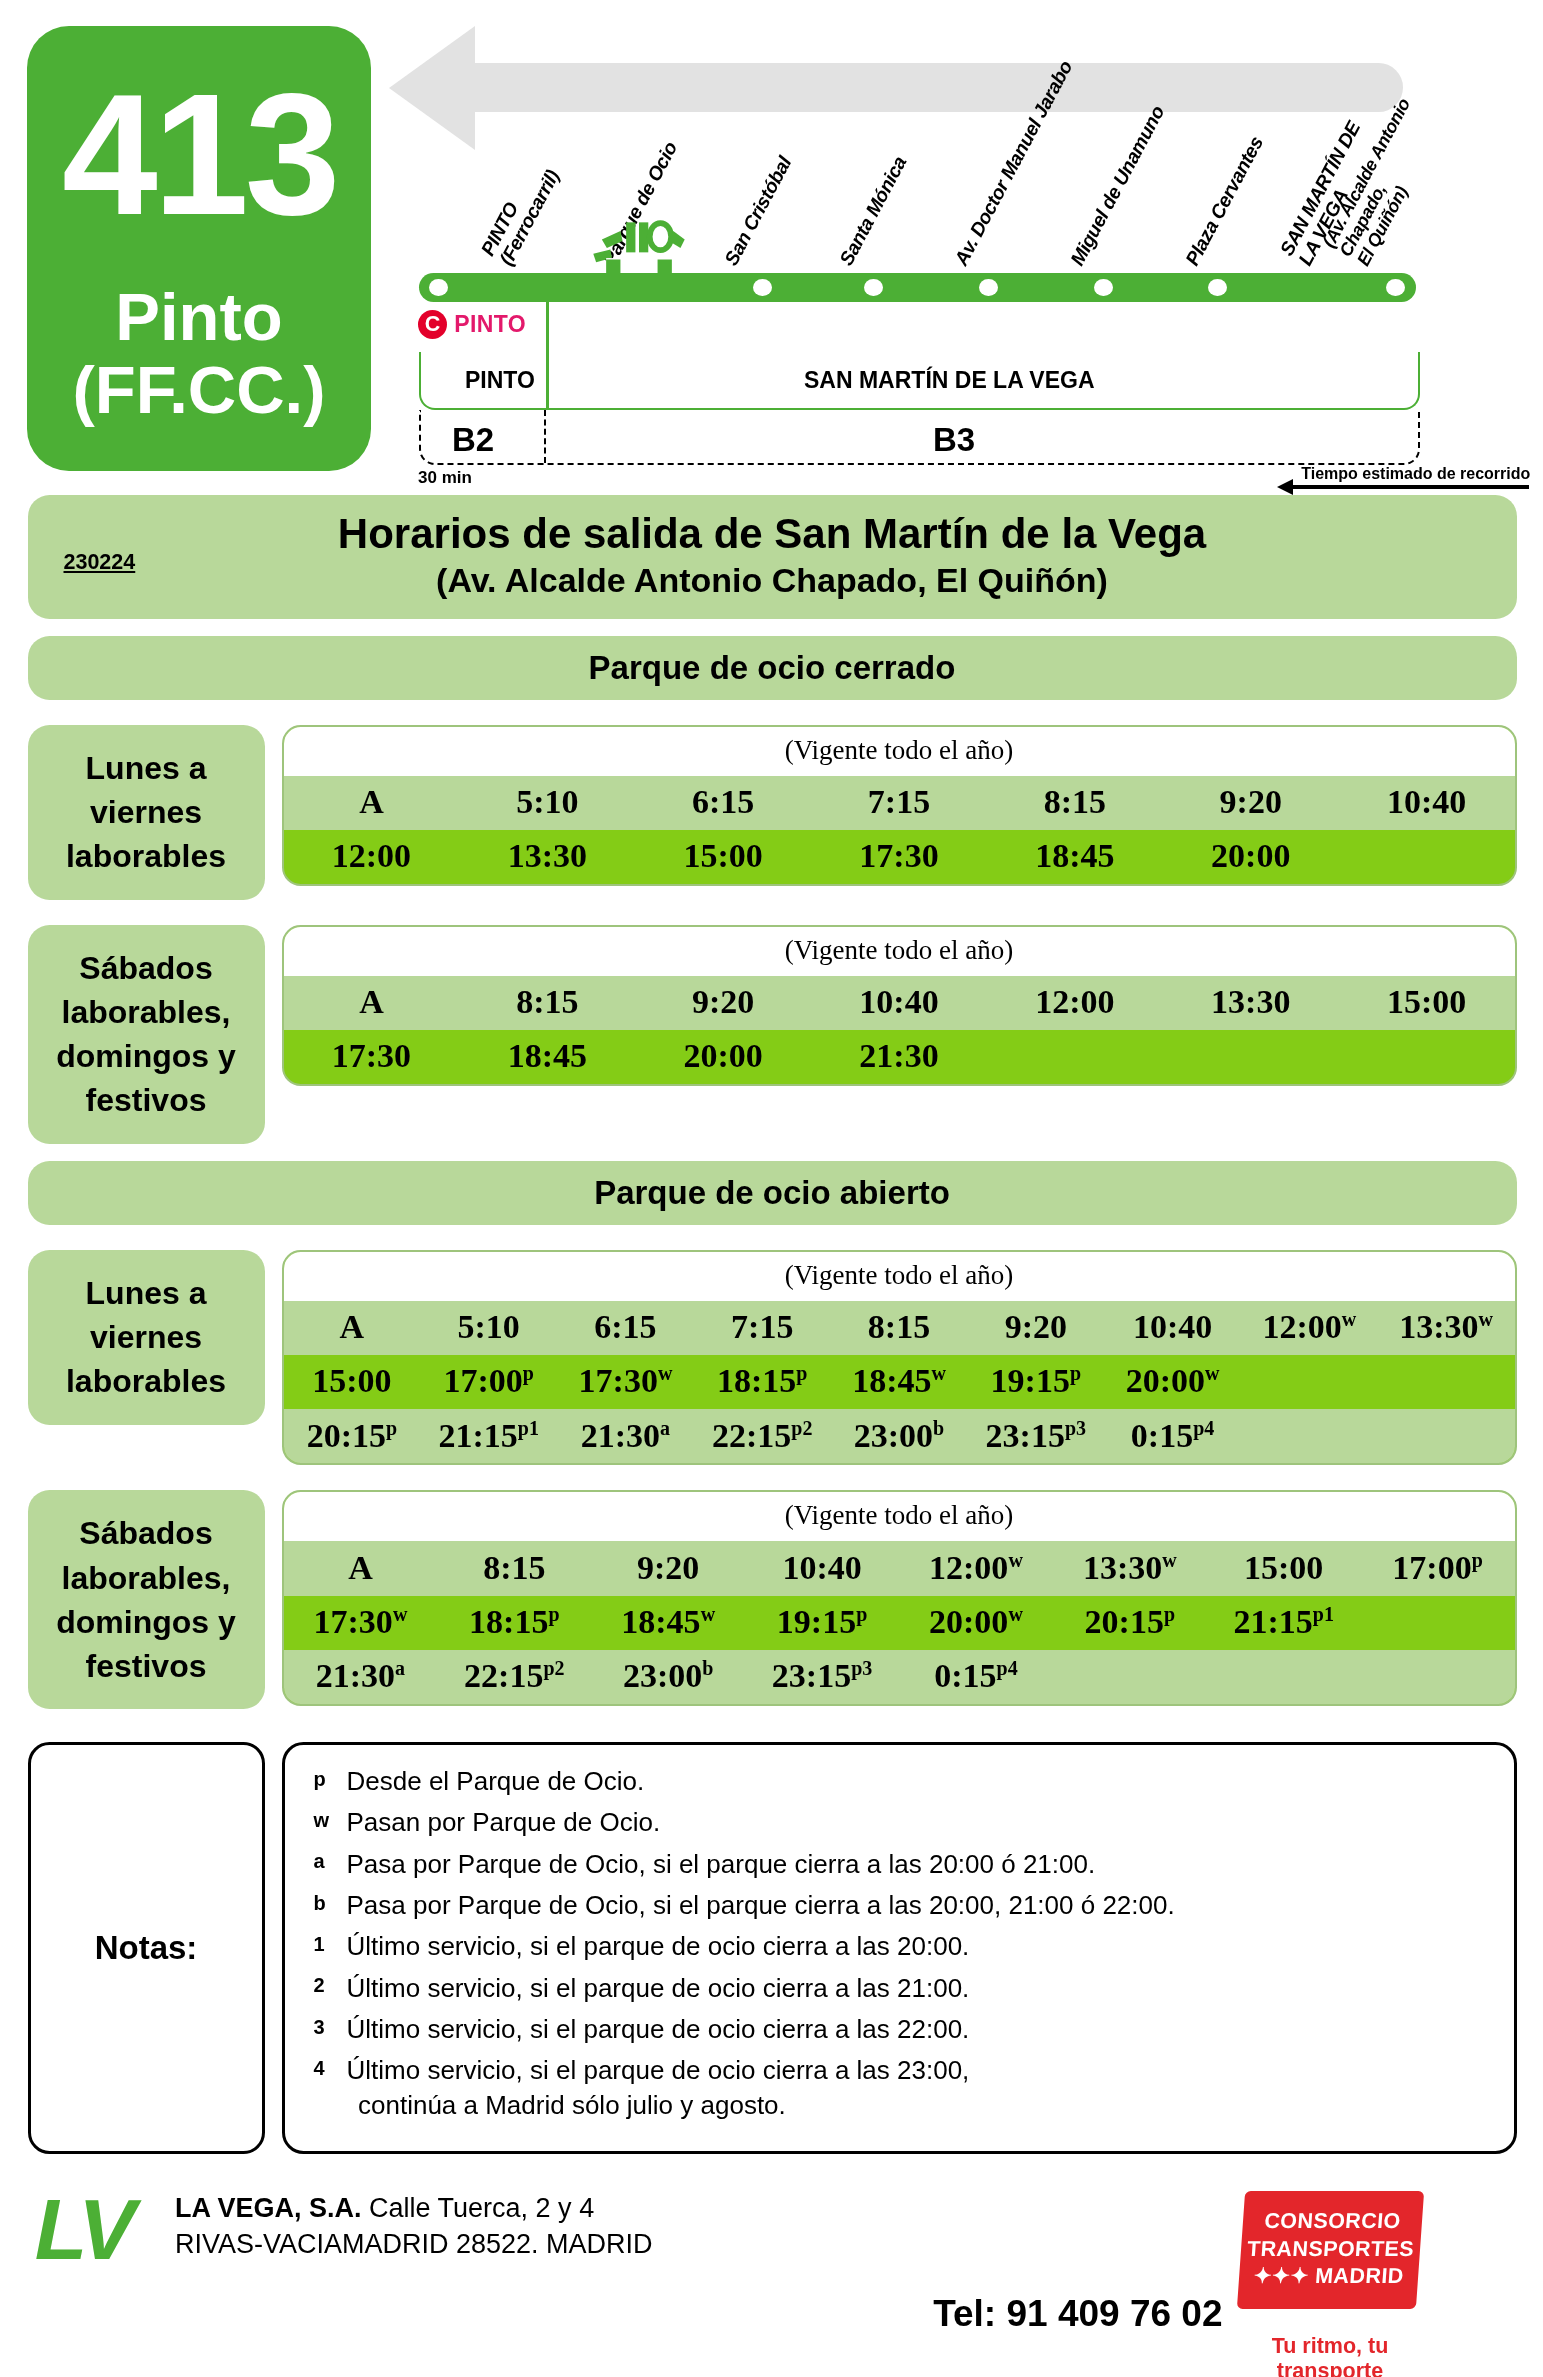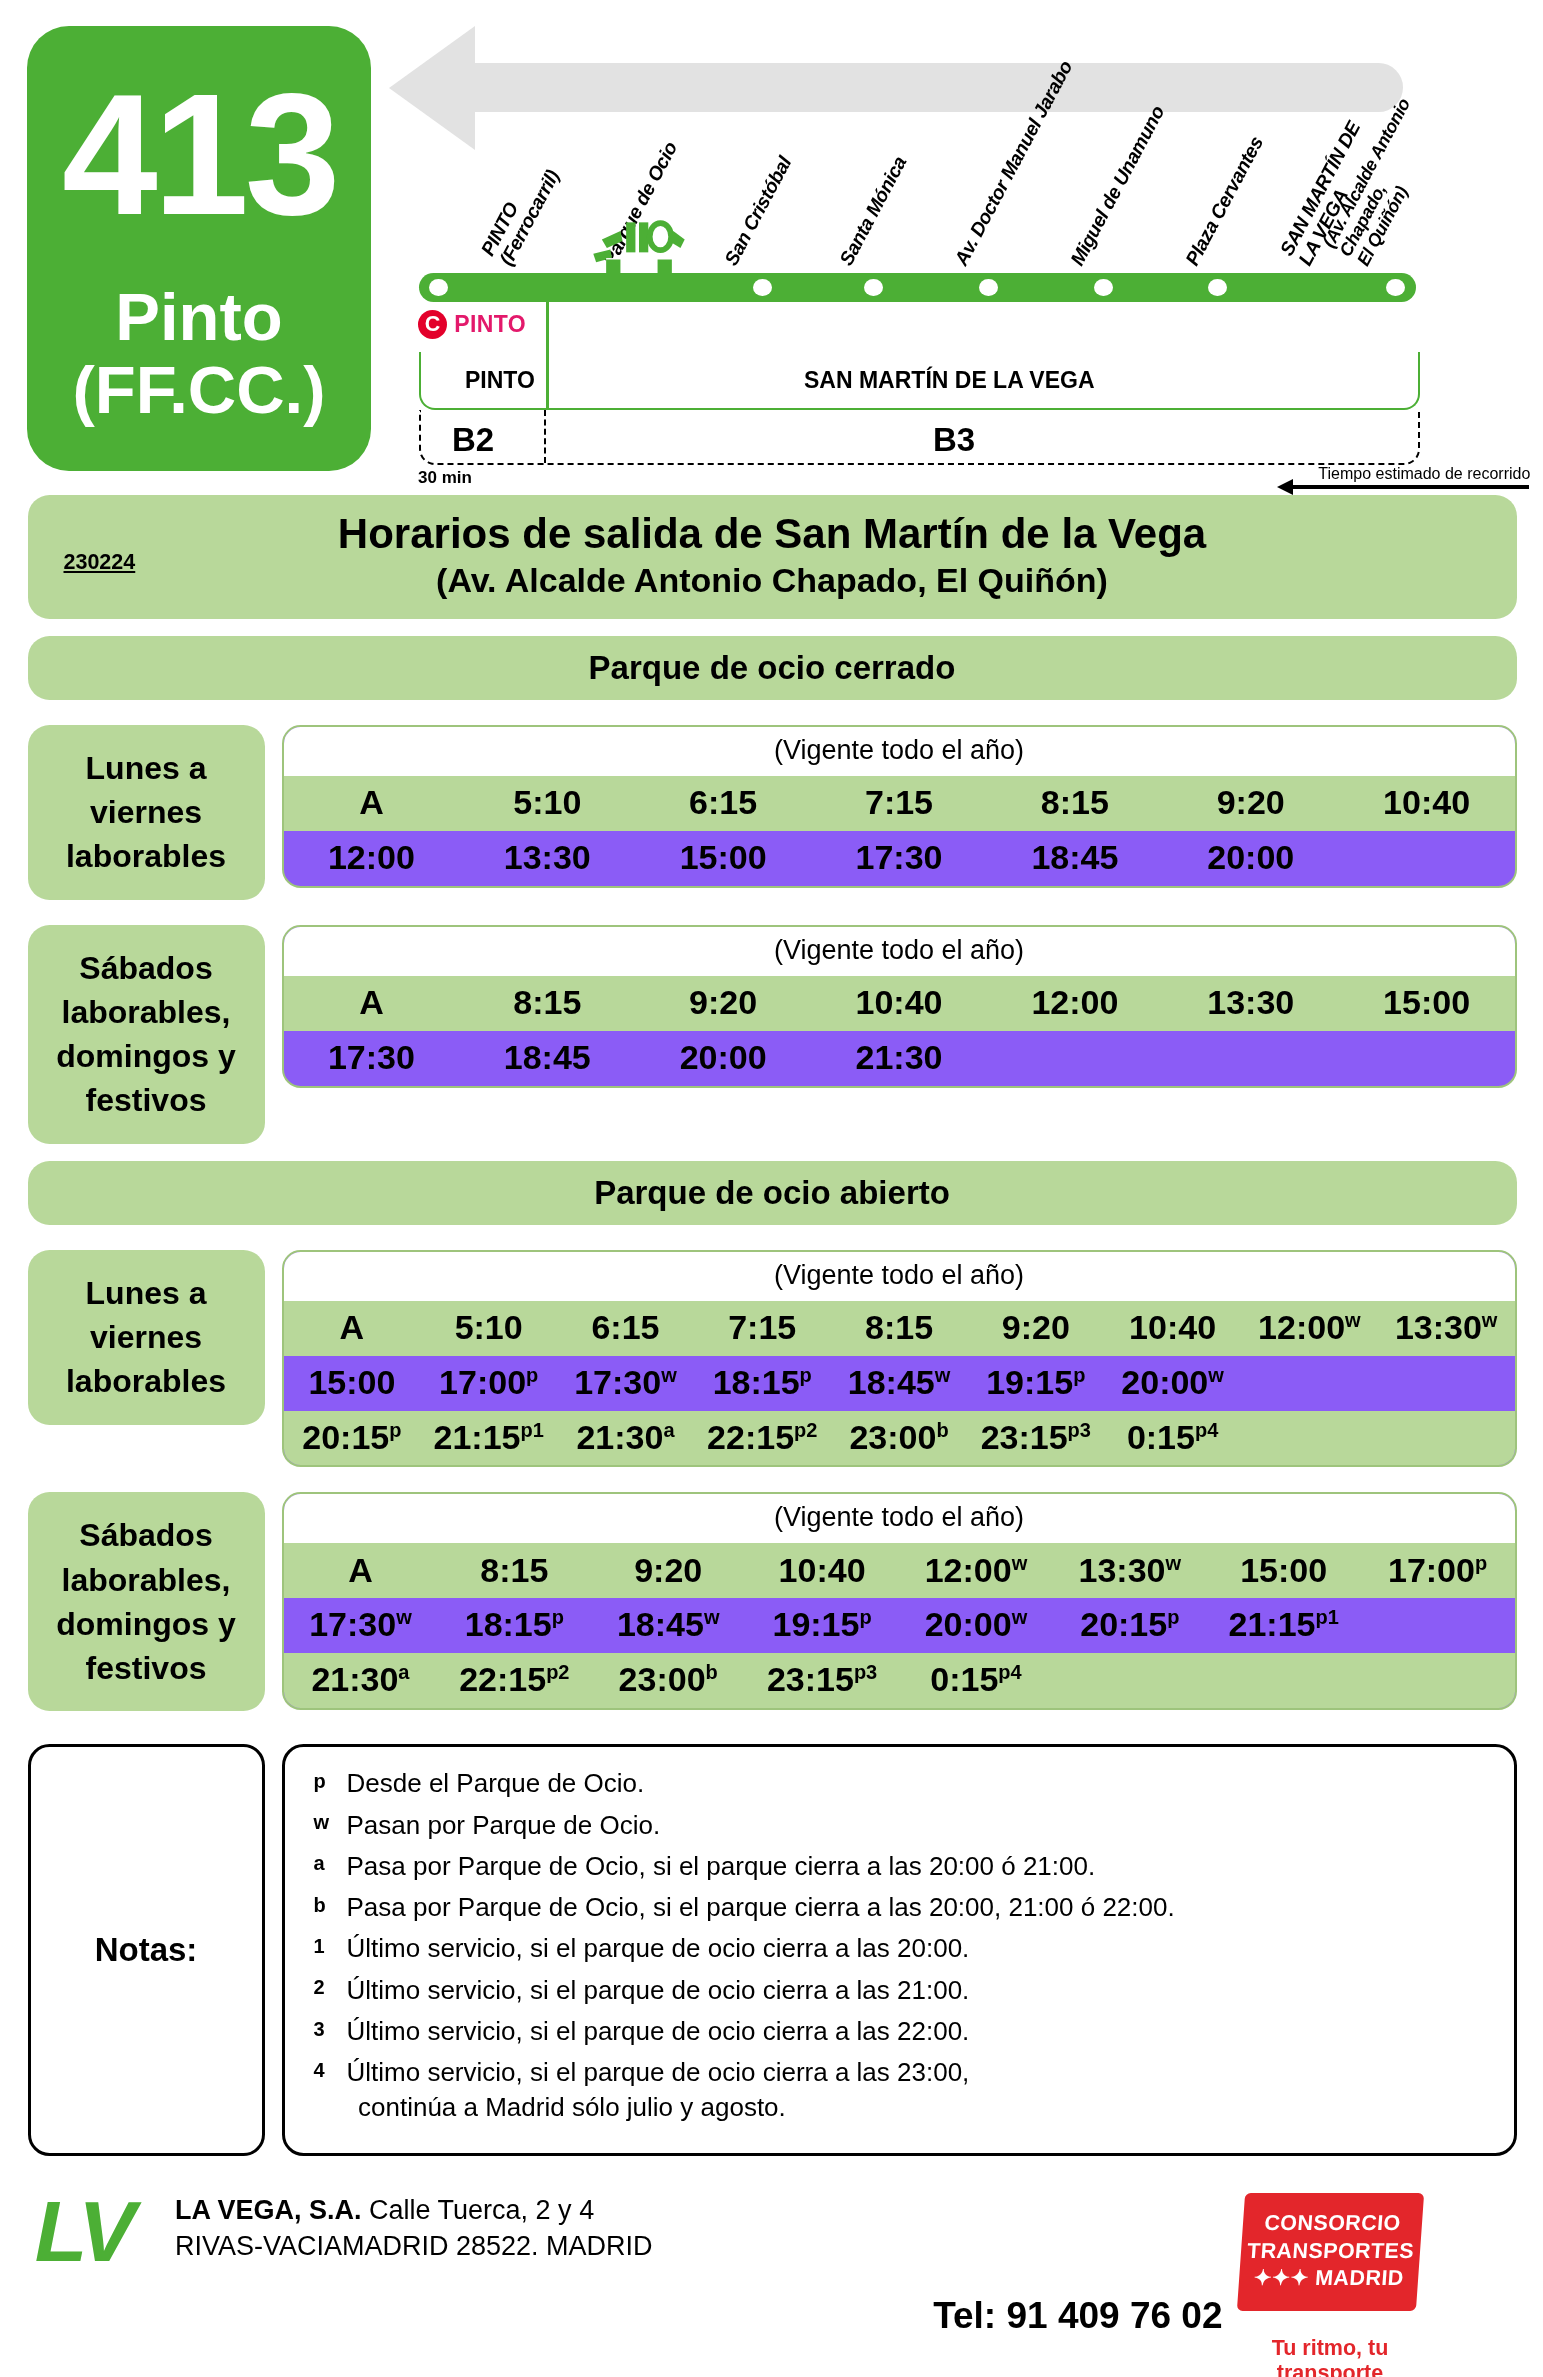--- a/index.html
+++ b/index.html
@@ -65,21 +65,21 @@
   }
   .zone-div{position:absolute; left:144px; top:300px; width:2.9px; height:108px;background:#4CAF35;}
   .zone-name{position:absolute; font-weight:bold; font-size:23px;}
   .dash-box{
     position:absolute; left:17px; top:410px; width:997px; height:53px;
     border:2.9px dashed #000; border-top:none; border-radius:0 0 16px 16px;
   }
   .dash-div{position:absolute; left:142px; top:410px; width:0; height:53px; border-left:2.9px dashed #000;}
   .zone-tag{position:absolute; top:421px; font-weight:bold; font-size:33px;}
   .min-lbl{position:absolute; left:16px; top:468px; font-size:17px; font-weight:bold;}
-  .tiempo-lbl{position:absolute; right:5.7px; top:465px; font-size:16px; font-weight:normal;}
+  .tiempo-lbl{position:absolute; right:5.7px; top:465px; font-size:16px; font-weight:bold;}
   .tiempo-arrow{position:absolute; right:7.2px; top:485px; width:237px; height:4.3px; background:#000;}
   .tiempo-arrow:before{content:"";position:absolute;left:-14.4px;top:-6.5px;width:0;height:0;
     border-top:8.6px solid transparent;border-bottom:8.6px solid transparent;border-right:16px solid #000;}
 
   
   .title-bar{
     margin:0 auto; width:1489px; background:#B8D89A; border-radius:21.5px;
     padding:16px 0 18.7px; text-align:center; position:relative;
   }
   .title-main{font-size:42px; font-weight:bold; line-height:1.1;}
@@ -95,21 +95,21 @@
   .sched{ display:flex; margin:24.4px auto 0; width:1489px; align-items:flex-start;}
   .daylabel{
     width:237px; background:#B8D89A; border-radius:21.5px;
     padding:21.5px 7.2px; text-align:center;
     font-size:32px; font-weight:bold; line-height:1.38;
     display:flex; align-items:center; justify-content:center;
     box-sizing:border-box;
   }
   .table-wrap{
     flex:1; margin-left:17px; border:2.2px solid #9ec47c; border-radius:18.7px;
-    overflow:hidden; background:#8b5cf6;
+    overflow:hidden; background:#84cc16;font-family:Liberation Serif, serif;
   }
   .vigente{ text-align:center; font-size:27px; padding:8.6px 0 10px; background:#fff;}
   .trow{ display:flex; }
   .trow.alt{ background:#B8D89A; }
   .tcell{
     flex:1; text-align:center; font-size:34px; font-weight:bold;
     padding:7.2px 0 8.6px; white-space:nowrap;
   }
   .tcell sup{font-size:20px; vertical-align:super; font-weight:bold;}
   .tcell.empty{ visibility:hidden; }

